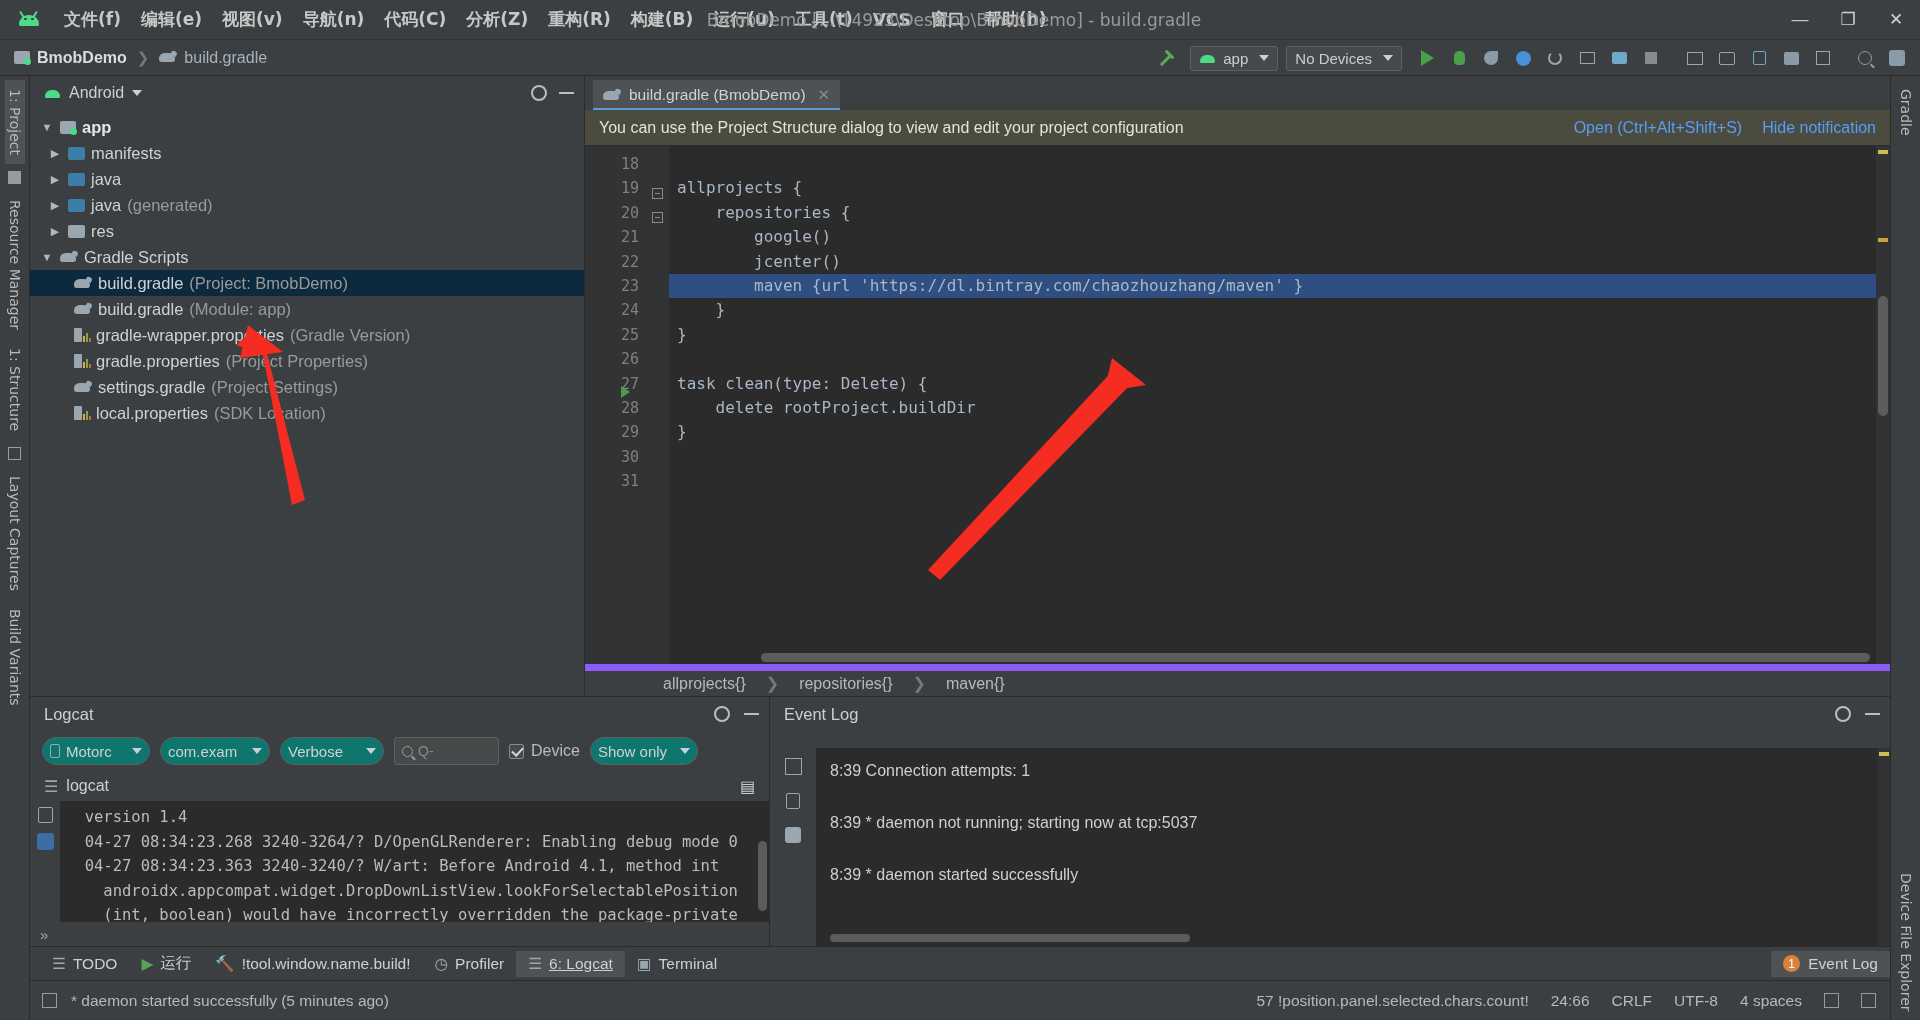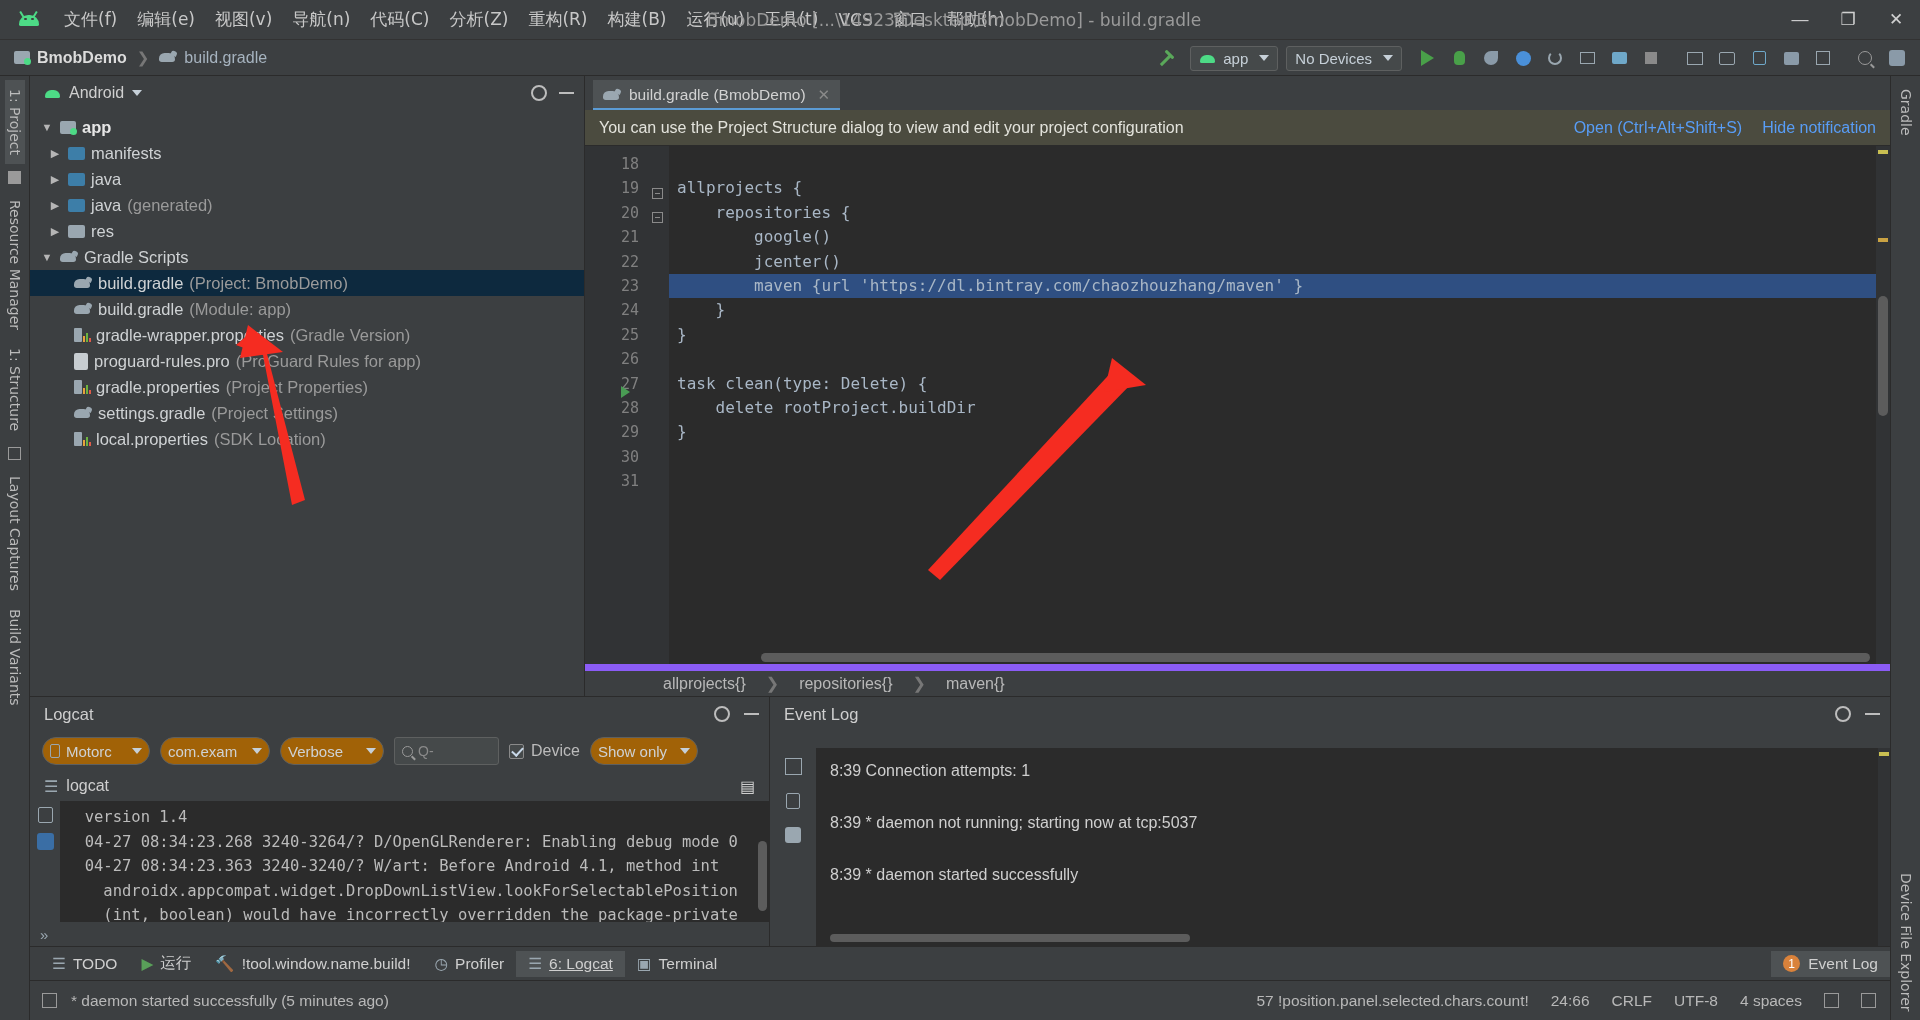--- a/index.html
+++ b/index.html
@@ -28,20 +28,21 @@
   .android-logo .ant {
     position: absolute; width: 2px; height: 7px; background: #4ddb86; top: 0px;
   }
   .android-logo .ant.l { left: 5px; transform: rotate(-32deg); }
   .android-logo .ant.r { left: 18px; transform: rotate(32deg); }
 
   .menubar { display: flex; align-items: center; height: 100%; }
   .menu-item {
     padding: 4px 10px; font-size: 17px; color: #c8c8c8; white-space: nowrap;
     font-family: "DejaVu Sans", sans-serif;
+    font-weight: bold;
   }
   .win-title {
     position: absolute; left: 0; right: 12px; text-align: center;
     font-size: 17px; color: #9a9a9a; pointer-events: none;
     font-family: "DejaVu Sans", sans-serif;
   }
   .win-buttons { margin-left: auto; display: flex; align-items: center; height: 100%; }
   .win-btn {
     width: 48px; height: 40px; display: flex; align-items: center; justify-content: center;
     color: #d0d0d0; font-size: 17px;
@@ -160,21 +161,21 @@
   }
   .breadcrumbs2 .sep { color:#777; }
 
   
   .lower { height: 250px; display:flex; flex:none; border-top:1px solid #2b2b2b; }
   .logcat { width: 740px; display:flex; flex-direction:column; background:#3c3f41; border-right:1px solid #2b2b2b; flex:none;}
   .panel-head { height:34px; display:flex; align-items:center; padding:0 10px 0 14px; font-size:16.5px; color:#cfcfcf;}
   .panel-head .tools { margin-left:auto; display:flex; gap:14px; align-items:center;}
   .lc-toolbar { height:40px; display:flex; align-items:center; gap:10px; padding:0 12px; flex:none;}
   .lc-combo {
-    height:28px; min-width:60px; border:1px solid #5e6060; border-radius:14px; background:#a16207;
+    height:28px; min-width:60px; border:1px solid #5e6060; border-radius:14px; background:#0f766e;
     display:flex;align-items:center; gap:6px; padding:0 7px; font-size:15px; color:#cfd2d4;
   }
   .searchbox {
     height:28px; width:105px; border:1px solid #5e6060; border-radius:3px; background:#45494a;
     display:flex;align-items:center; gap:5px; padding:0 7px; font-size:14px; color:#8a8a8a;
   }
   .magnifier { width:11px;height:11px;border:1.7px solid #9a9a9a;border-radius:50%;position:relative; flex:none;}
   .magnifier:after{content:"";position:absolute;right:-4px;bottom:-3px;width:5px;height:1.7px;background:#9a9a9a;transform:rotate(45deg);}
   .cb { width:15px;height:15px;border:1px solid #8a8a8a;border-radius:2px; background:#45494a; position:relative; flex:none;}
   .cb.on:after{content:"";position:absolute;left:4px;top:0px;width:5px;height:9px;border:solid #c8d8e8;border-width:0 2px 2px 0;transform:rotate(43deg);}
@@ -411,25 +412,20 @@
             </div>
             <div class="trow ind2">
               <span class="propsicon">
                   <span class="sq"></span>
                   <span class="b1"></span>
                   <span class="b2"></span>
                   <span class="b3"></span>
                 </span>
               <span class="tname">gradle-wrapper.properties</span>
               <span class="hint">(Gradle Version)</span>
-            </div>
-            <div class="trow ind2">
-              <span class="fileicon"></span>
-              <span class="tname">proguard-rules.pro</span>
-              <span class="hint">(ProGuard Rules for app)</span>
             </div>
             <div class="trow ind2">
               <span class="propsicon">
                   <span class="sq"></span>
                   <span class="b1"></span>
                   <span class="b2"></span>
                   <span class="b3"></span>
                 </span>
               <span class="tname">gradle.properties</span>
               <span class="hint">(Project Properties)</span>

